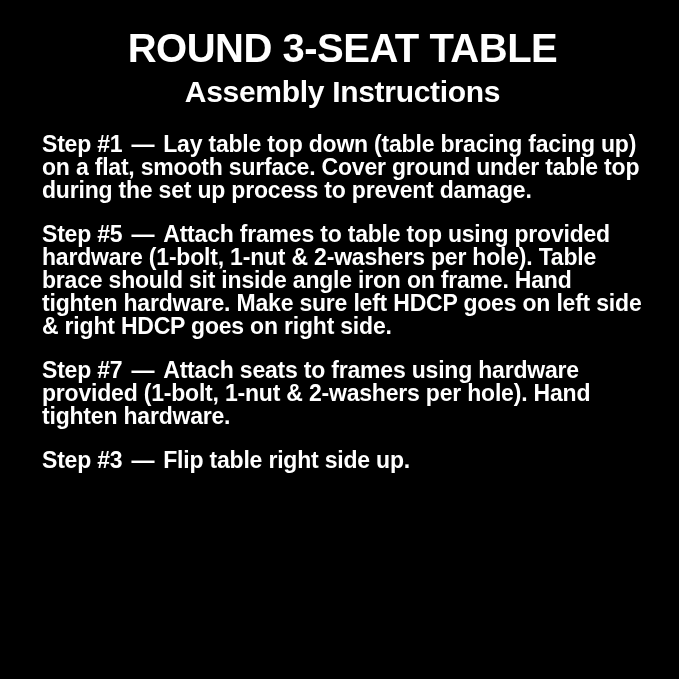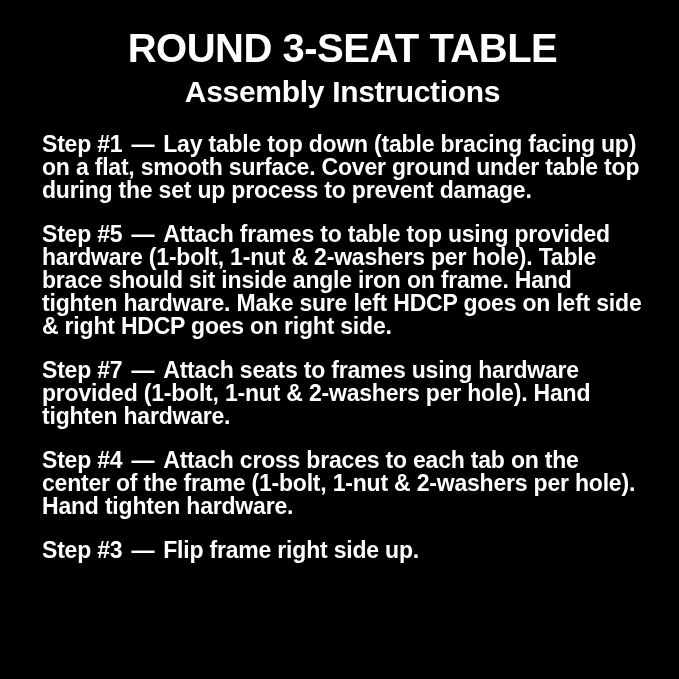--- a/index.html
+++ b/index.html
@@ -60,18 +60,17 @@
   <h1 class="title">ROUND 3-SEAT TABLE</h1>
   <h2 class="subtitle">Assembly Instructions</h2>
 
   <div class="steps">
     <p class="step"><span>Step #1</span><span class="dash">—</span><span>Lay table top down (table bracing facing up) on a flat, smooth surface. Cover ground under table top during the set up process to prevent damage.</span></p>
 
     <p class="step"><span>Step #5</span><span class="dash">—</span><span>Attach frames to table top using provided hardware (1-bolt, 1-nut &amp; 2-washers per hole). Table brace should sit inside angle iron on frame. Hand tighten hardware. Make sure left HDCP goes on left side &amp; right HDCP goes on right side.</span></p>
 
     <p class="step"><span>Step #7</span><span class="dash">—</span><span>Attach seats to frames using hardware provided (1-bolt, 1-nut &amp; 2-washers per hole). Hand tighten hardware.</span></p>
 
-    <p class="step"><span>Step #4</span><span class="dash">—</span><span>Attach cross braces to each tab on the center of the frame (1-bolt, 1-nut &amp; 2-washers per hole). Hand tighten hardware.</span></p>
 
-    <p class="step"><span>Step #3</span><span class="dash">—</span><span>Flip frame right side up.</span></p>
+    <p class="step"><span>Step #3</span><span class="dash">—</span><span>Flip table right side up.</span></p>
 
   </div>
 </div>
 
 </body></html>

